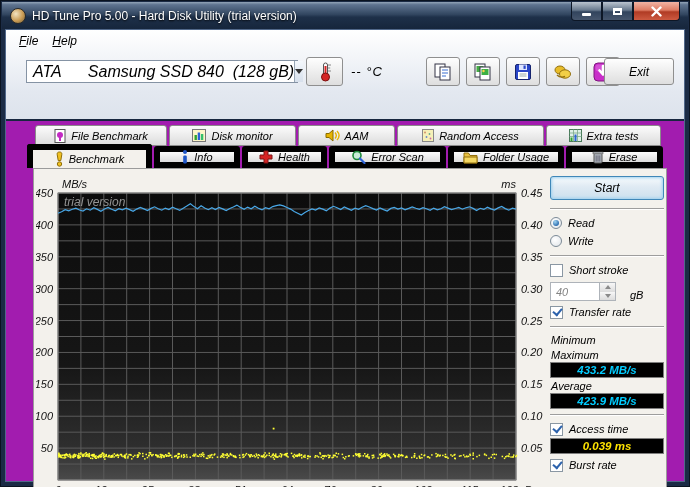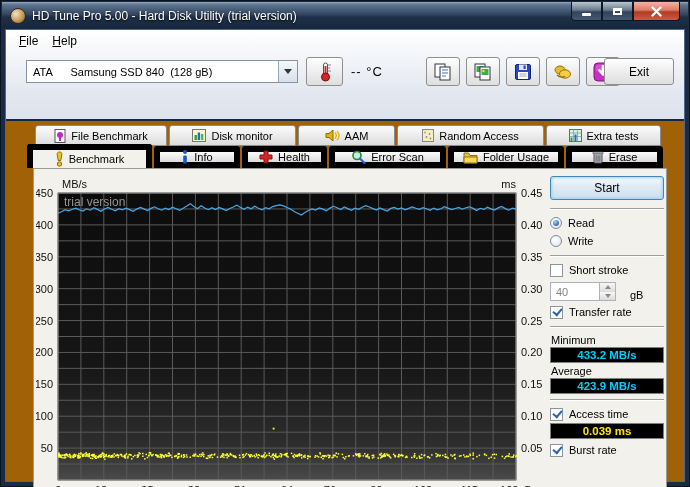--- a/index.html
+++ b/index.html
@@ -7,28 +7,28 @@
   .frame{position:absolute;inset:0;background:#1b2b45;border:1px solid #0a1320;box-sizing:border-box;padding-left:24px;}
   .titlebar{position:absolute;left:1px;right:1px;top:1px;height:27px;background:linear-gradient(#93a5b8 0%,#5f7490 10%,#324660 46%,#1e3049 56%,#16263c 100%);display:flex;align-items:center;}
   .title-icon{width:14px;height:14px;margin:0 6px 0 8px;border-radius:50%;background:radial-gradient(circle at 35% 35%,#f2e3c2,#c89a52 55%,#6b5a3a);border:1px solid #2a2a2a;}
   .title-text{color:#fff;font-size:12px;text-shadow:0 1px 2px #000;}
   .winbtns{position:absolute;right:8px;top:0;display:flex;}
   .winbtn{width:29px;height:18px;border:1px solid #0d1726;border-top:none;background:linear-gradient(#bac4cf,#68798d 45%,#32445d 55%,#46566d);display:flex;align-items:center;justify-content:center;}
   .winbtn.min{border-radius:0 0 0 4px;}
   .winbtn.close{width:45px;background:linear-gradient(#f2b4a4,#de7c64 45%,#b03b24 55%,#cd5a41);border-radius:0 0 4px 0;}
   .glyph-min{width:9px;height:3px;background:#fff;margin-top:6px;border-radius:1px;}
   .glyph-max{width:9px;height:7px;border:2px solid #fff;border-top-width:3px;box-sizing:border-box;}
-  .client{position:absolute;left:4px;right:4px;top:28px;bottom:4px;background:#a16207;box-shadow:inset 0 0 0 1px #51688a;}
+  .client{position:absolute;left:4px;right:4px;top:28px;bottom:4px;background:#a21caf;box-shadow:inset 0 0 0 1px #51688a;font-style:italic;}
   .topbars{position:absolute;left:1px;right:1px;top:1px;height:91px;background:linear-gradient(#ffffff,#e3e8f0 70%,#dde3ec);border-bottom:2px solid #17273f;box-sizing:border-box;}
   .menubar{height:22px;display:flex;align-items:center;padding-left:6px;}
   .menu-item{padding:2px 7px;font-size:12px;}
   .menu-item::first-letter{text-decoration:underline;}
   .toolbar{height:64px;position:relative;}
   .combo{position:absolute;left:20px;top:8px;width:272px;height:23px;background:#fff;border:1px solid #8593a4;display:flex;align-items:center;box-sizing:border-box;}
-  .combo-text{flex:1;padding-left:6px;white-space:pre;font-size:11px;}
+  .combo-text{flex:1;padding-left:6px;white-space:pre;font-size:16px;}
   .combo-btn{width:18px;height:100%;border-left:1px solid #98a6b5;background:linear-gradient(#f4f8fc,#d7e0ec);display:flex;align-items:center;justify-content:center;}
   .tri-down{width:0;height:0;border-left:4px solid transparent;border-right:4px solid transparent;border-top:5px solid #333;}
   .btn{background:linear-gradient(#fefefe,#dedede);border:1px solid #8f8f8f;border-radius:3px;display:flex;align-items:center;justify-content:center;box-sizing:border-box;}
   .temp-btn{position:absolute;left:300px;top:5px;width:37px;height:29px;}
   .temp-text{position:absolute;left:345px;top:12px;font-size:13px;letter-spacing:1px;}
   .toolbtn{position:absolute;top:5px;width:34px;height:29px;}
   .exit-btn{position:absolute;left:598px;top:6px;width:70px;height:27px;font-size:12px;}
   .tabs1{position:absolute;top:96px;left:30px;display:flex;z-index:1;}
   .tab1{height:21px;border:1px solid #8b8b8b;border-radius:3px 3px 0 0;background:linear-gradient(#fcfcfc,#dcdcdc);display:flex;align-items:center;justify-content:center;gap:5px;box-sizing:border-box;margin-right:2px;}
   .tabs2{position:absolute;top:117px;left:22px;display:flex;z-index:2;}
@@ -874,20 +874,21 @@
             </div>
           </div>
           <span class="unit">gB</span>
         </div>
         <div class="ctl-row">
           <span class="check on"></span>
           <span>Transfer rate</span>
         </div>
         <div class="sep"></div>
         <div class="vlabel">Minimum</div>
+        <div class="vlabel">Maximum</div>
         <div class="vbox cyan">433.2 MB/s</div>
         <div class="vlabel">Average</div>
         <div class="vbox cyan">423.9 MB/s</div>
         <div class="sep"></div>
         <div class="ctl-row">
           <span class="check on"></span>
           <span>Access time</span>
         </div>
         <div class="vbox yellow">0.039 ms</div>
         <div class="ctl-row" style="margin-top:3px">

